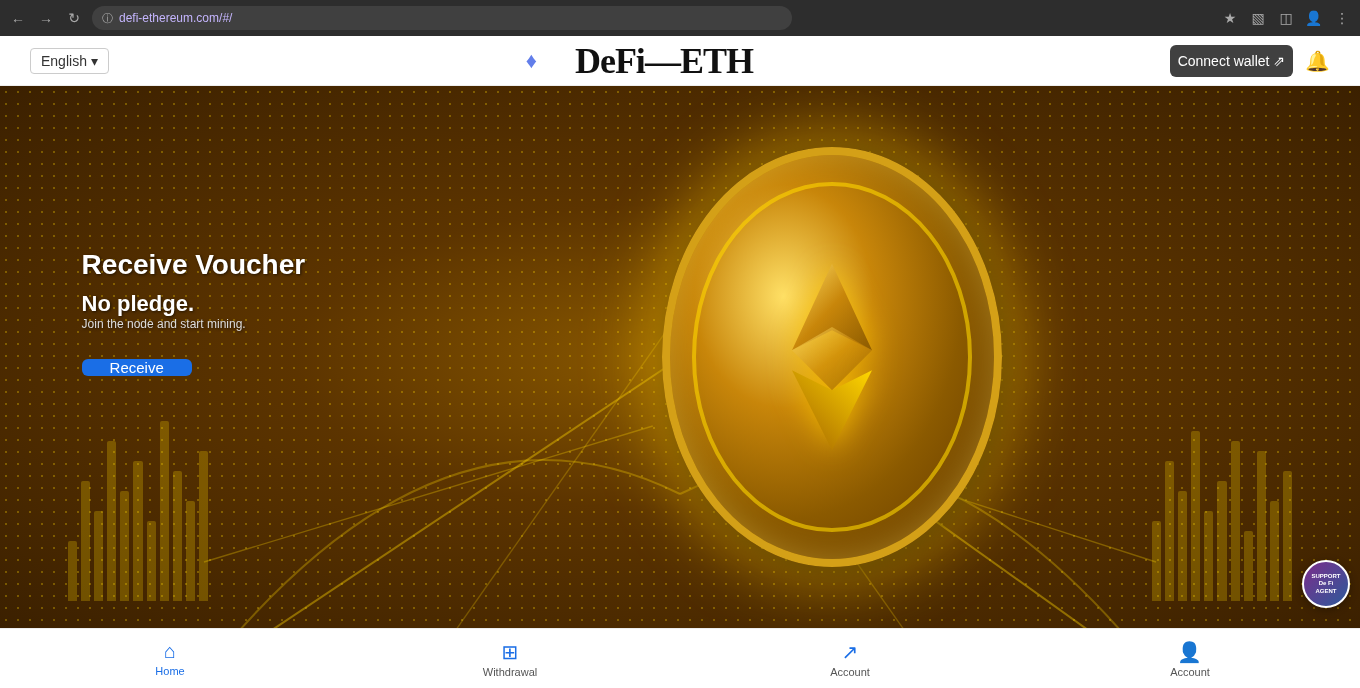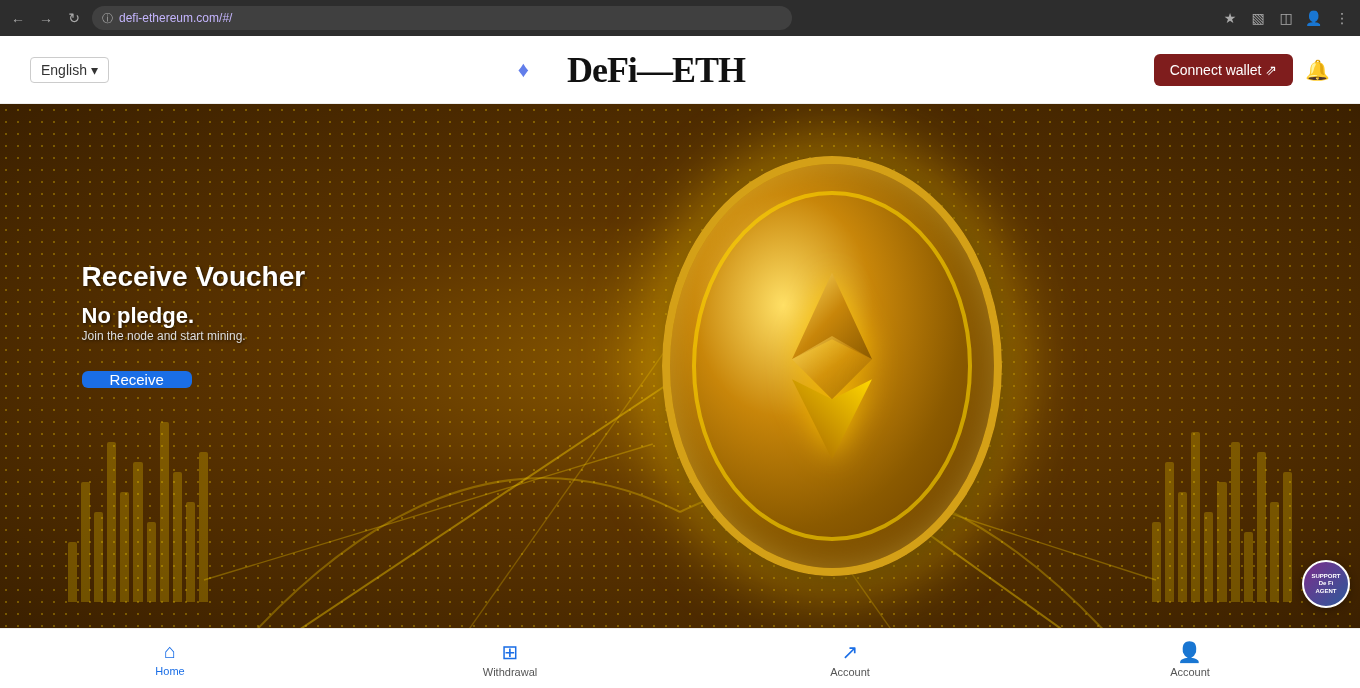--- a/index.html
+++ b/index.html
@@ -52,21 +52,21 @@
       width: 100%;
       height: calc(688px - 36px);
       background: #fff;
       display: flex;
       flex-direction: column;
     }
 
     
     .header {
       width: 100%;
-      height: 68px;
+      height: 50px;
       background: #fff;
       display: flex;
       align-items: center;
       justify-content: space-between;
       padding: 0 30px;
       border-bottom: 1px solid #eee;
     }
     .header-left {
       display: flex;
       align-items: center;
@@ -99,25 +99,25 @@
       color: #111;
       letter-spacing: -1px;
       margin-left: 32px;
     }
     .header-right {
       display: flex;
       align-items: center;
       gap: 12px;
     }
     .connect-wallet-btn {
-      background: #7f1d1d;
+      background: #404040;
       color: #fff;
       border: none;
       border-radius: 6px;
-      padding: 8px 16px;
+      padding: 8px 8px;
       font-size: 14px;
       cursor: pointer;
       display: flex;
       align-items: center;
       gap: 6px;
     }
     .notification-btn {
       background: none;
       border: none;
       cursor: pointer;

